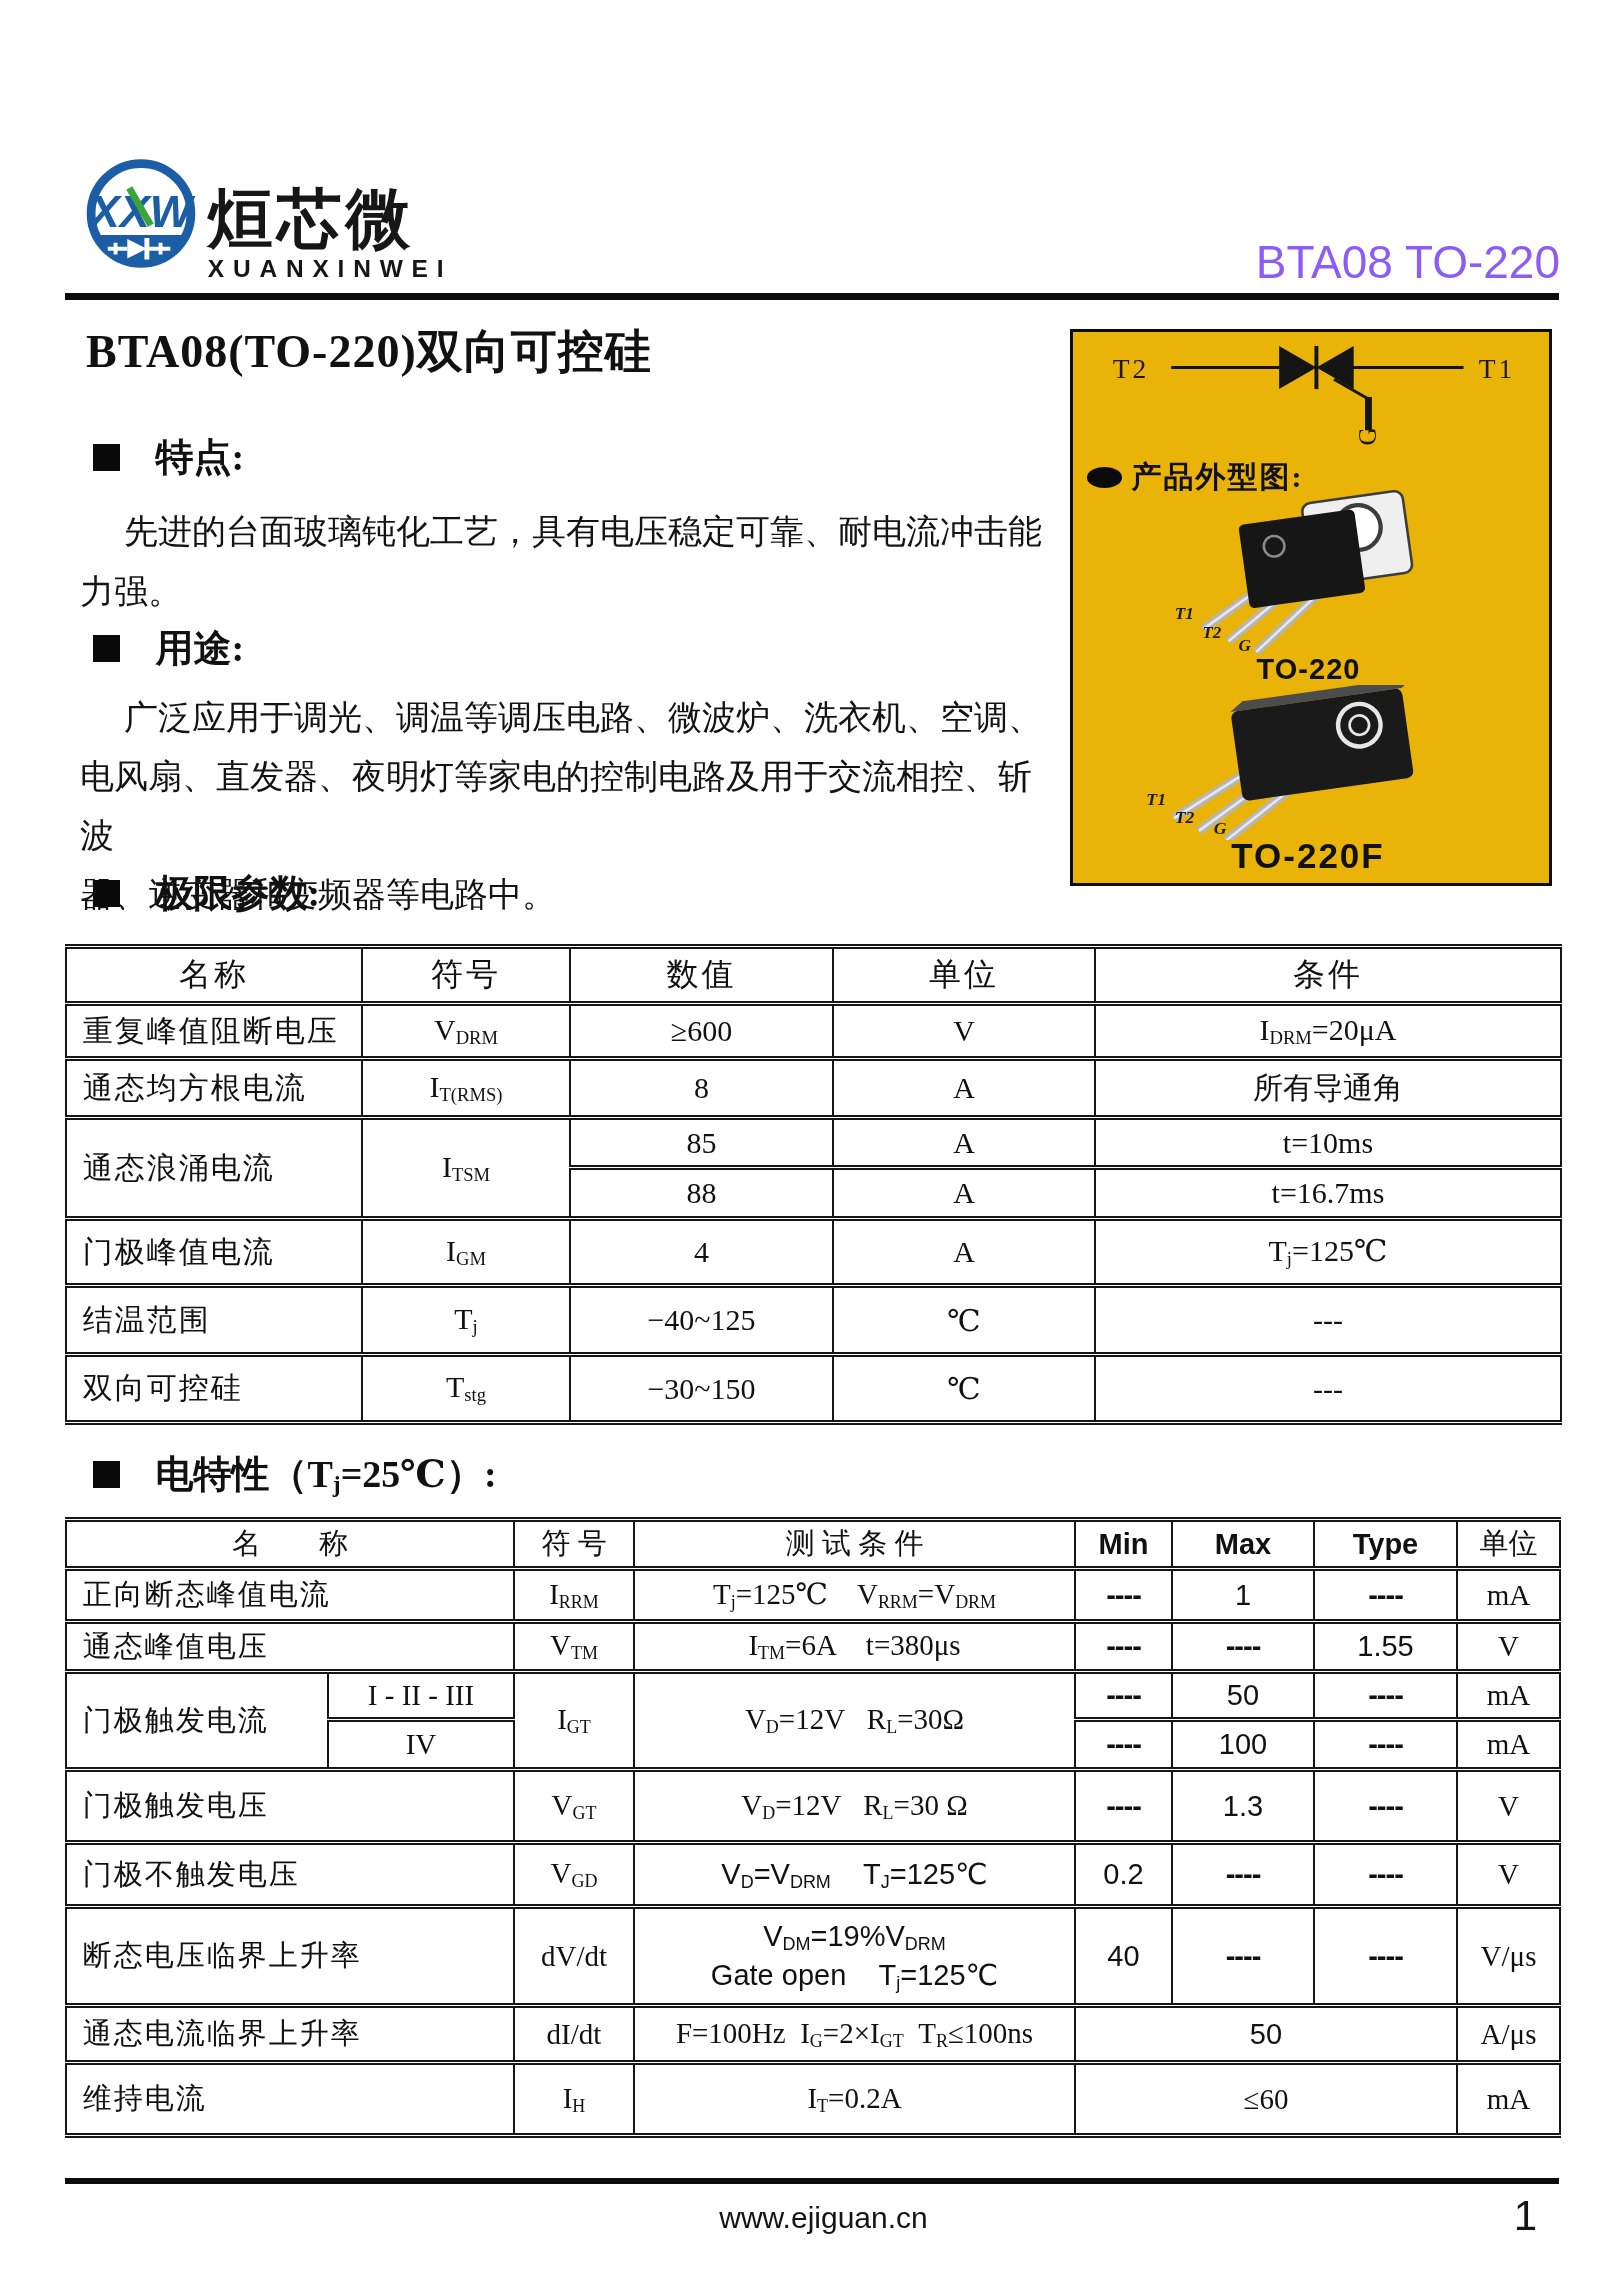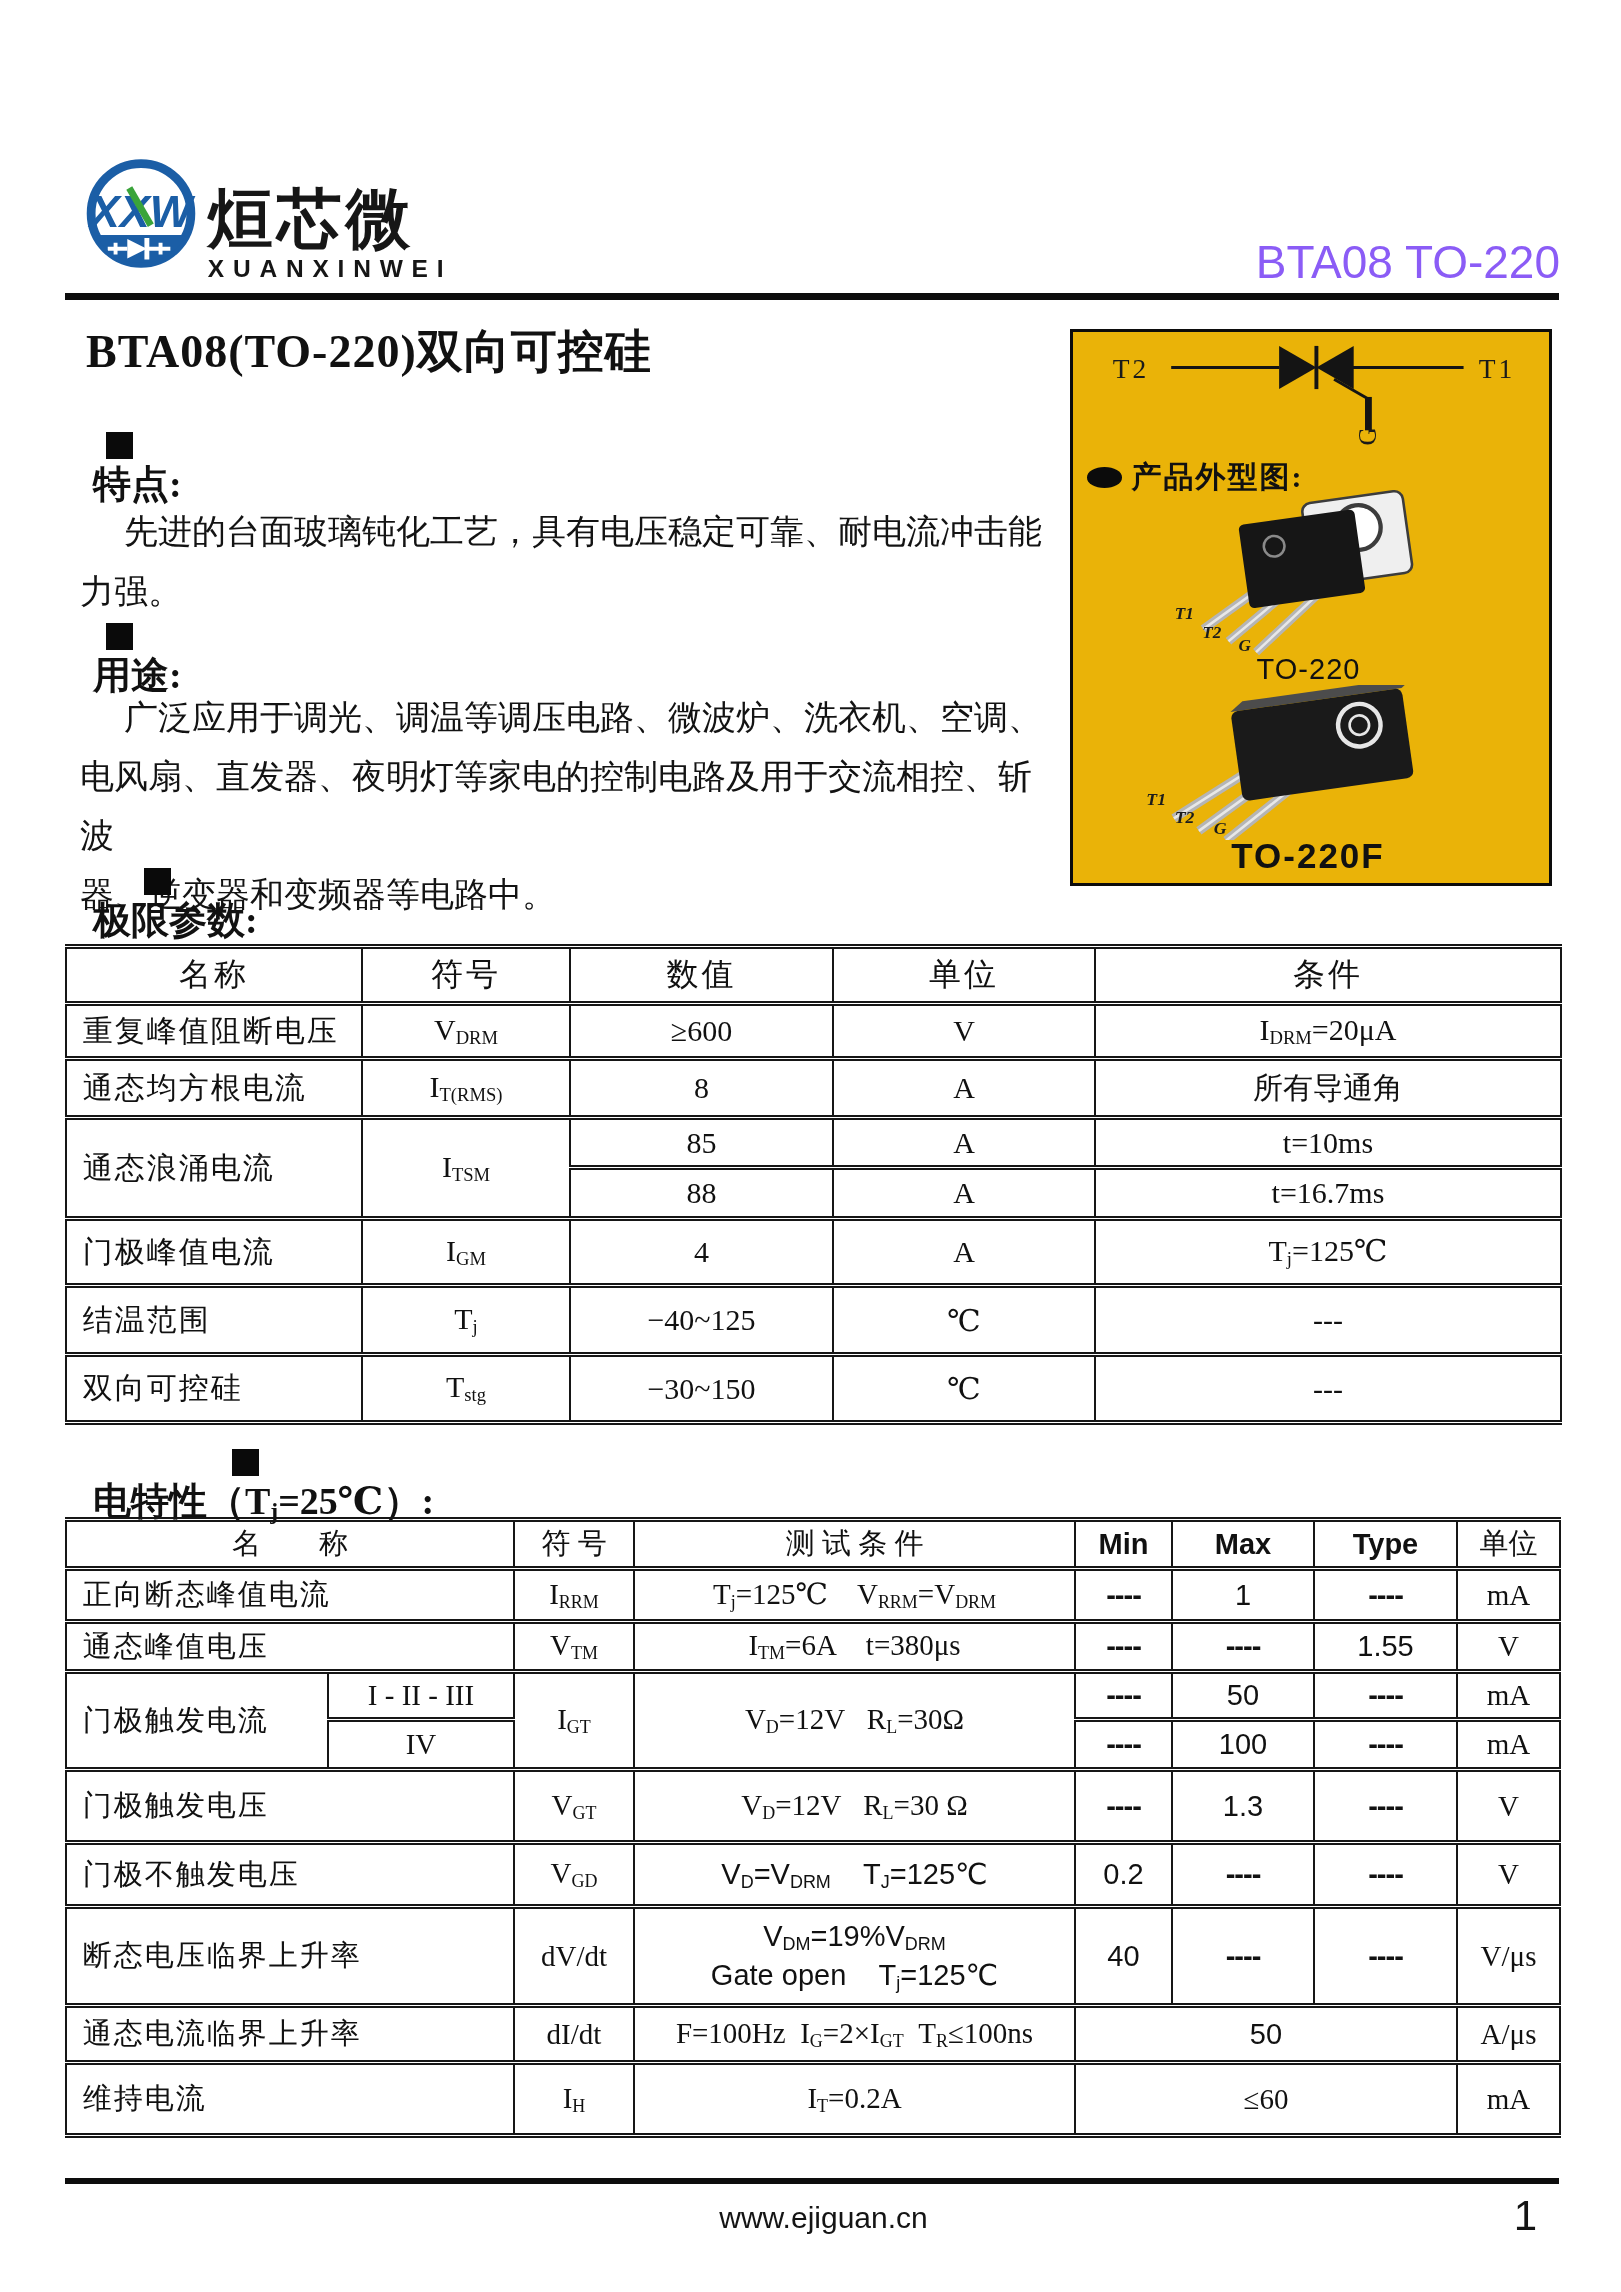--- a/index.html
+++ b/index.html
@@ -19,36 +19,36 @@
   .logo-cn { font-family:"Liberation Sans","DejaVu Sans",sans-serif; font-weight:800;
              font-size:65px; line-height:65px; letter-spacing:3.9px; color:#161616; }
   .logo-en { font-family:"Liberation Sans","DejaVu Sans",sans-serif; font-weight:600;
              font-size:24.5px; letter-spacing:8.8px; color:#161616; margin-top:3.9px; }
   .part-label { position:absolute; right:61px; top:235px; font-size:46px;
                 font-family:"Liberation Sans","DejaVu Sans",sans-serif; color:#8b5cf6; }
   .header-rule { position:absolute; left:65px; top:293px; width:1494px; height:6.9px; background:#0d0d0d; }
 
   .doc-title { position:absolute; left:86px; top:321px; font-size:46px; font-weight:700; letter-spacing:1px; }
 
-  .sec-head { position:absolute; display:flex; align-items:center; font-size:38px; font-weight:700;flex-direction:column; }
+  .sec-head { position:absolute; display:flex; align-items:center; font-size:38px; font-weight:700; }
   .sq { width:26.5px; height:26.5px; background:#0a0a0a; margin-right:36px; flex:none; }
   .body-text { position:absolute; left:80px; width:980px; font-size:34px; color:#131313; }
   .ind { padding-left:44px; }
 
   
   .pbox { position:absolute; left:1070px; top:329px; width:482px; height:557px;
           border:3.9px solid #0c0c0c; background:#eab308; }
   .schem { position:absolute; left:3.9px; top:5.9px; width:469px; height:112px; }
   .outline-h { position:absolute; left:13.7px; top:125px; display:flex; align-items:center;
                font-size:30px; font-weight:700; letter-spacing:2px; }
   .edot { width:35px; height:20.6px; background:#0b0b0b; border-radius:50%; margin-right:9.8px; flex:none; }
   .pkg1 { position:absolute; left:76px; top:153px; width:318px; height:172px; }
   .pkg2 { position:absolute; left:59px; top:353px; width:337px; height:155px; }
   .cap1 { position:absolute; left:108px; top:321px; width:255px; text-align:center;
-          font-size:29px; font-weight:400; font-family:"Liberation Sans","DejaVu Sans",sans-serif; letter-spacing:1px; }
+          font-size:29px; font-weight:700; font-family:"Liberation Sans","DejaVu Sans",sans-serif; letter-spacing:1px; }
   .cap2 { position:absolute; left:98px; top:504px; width:274px; text-align:center;
           font-size:35px; font-weight:800; font-family:"Liberation Sans","DejaVu Sans",sans-serif; letter-spacing:2px; }
 
   
   table { border-collapse:collapse; table-layout:fixed; }
   td,th { vertical-align:middle; text-align:center; font-weight:400; overflow:hidden; }
   .t1 { position:absolute; left:65px; top:944px; width:1494px; font-size:30px; }
   .t1 td,.t1 th { border-left:2.9px solid #161616; border-right:2.9px solid #161616;
                   border-top:5.9px double #161616; border-bottom:5.9px double #161616; }
   .t1 th { font-size:32px; letter-spacing:2.9px; }

